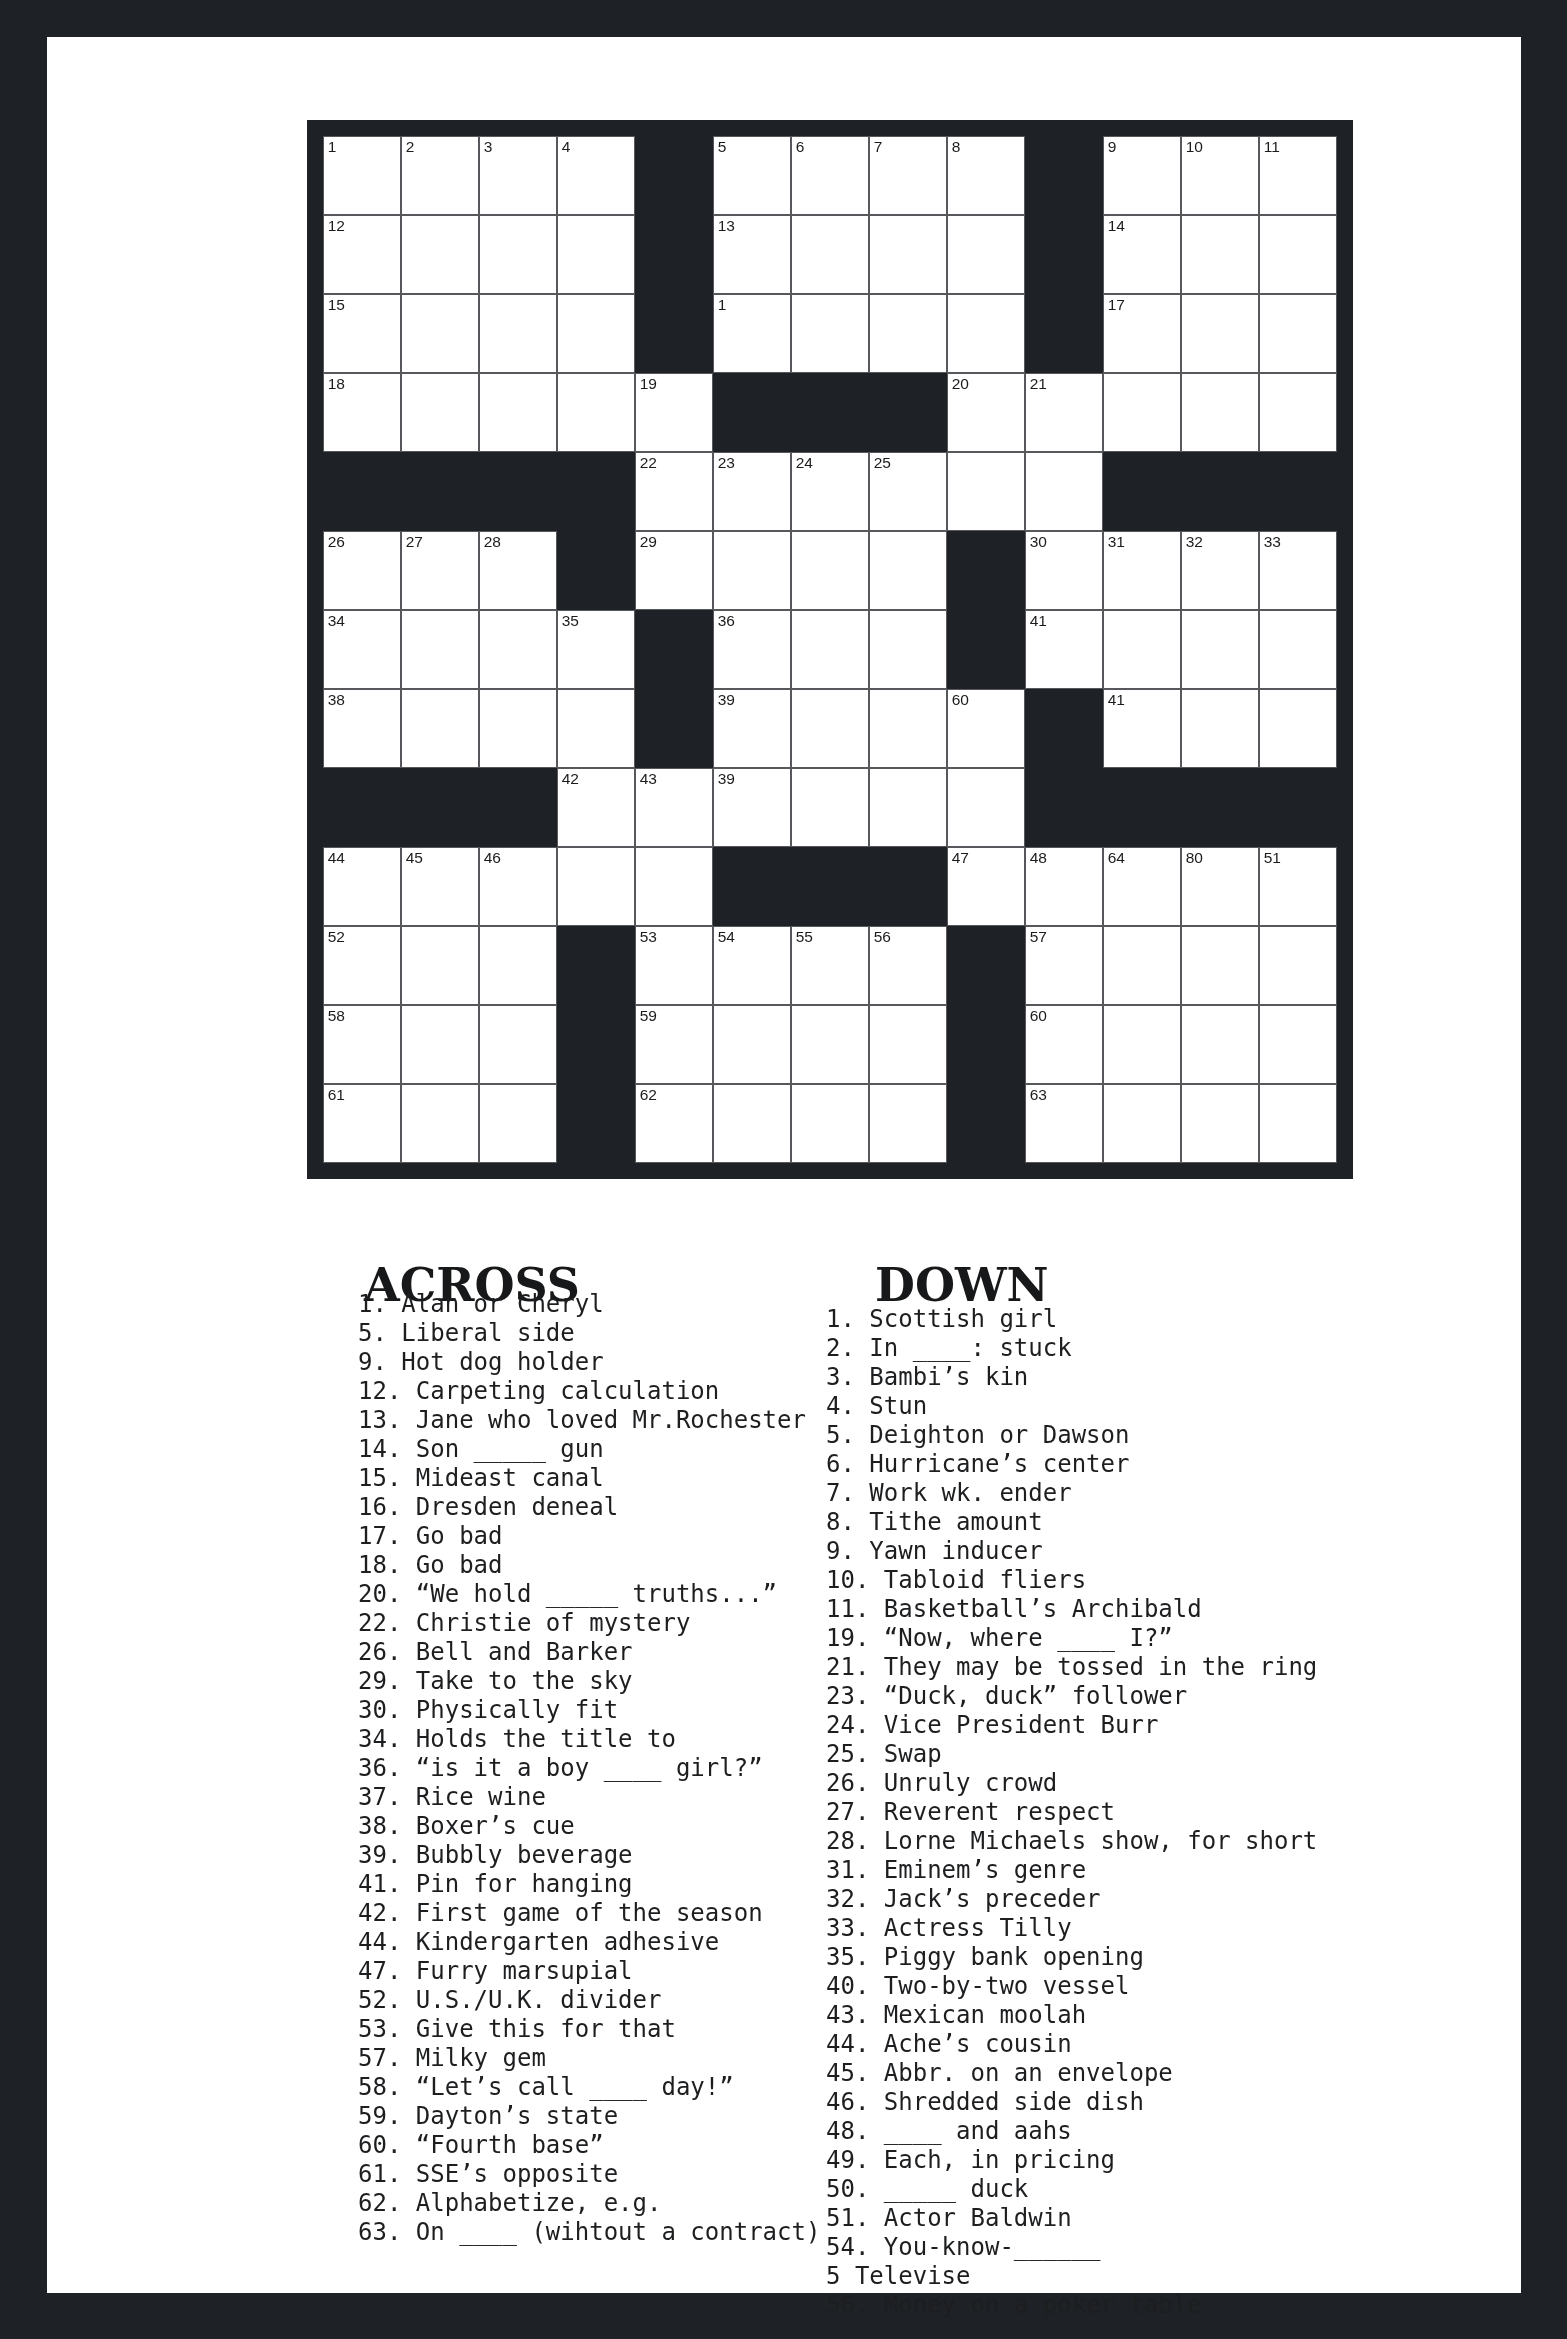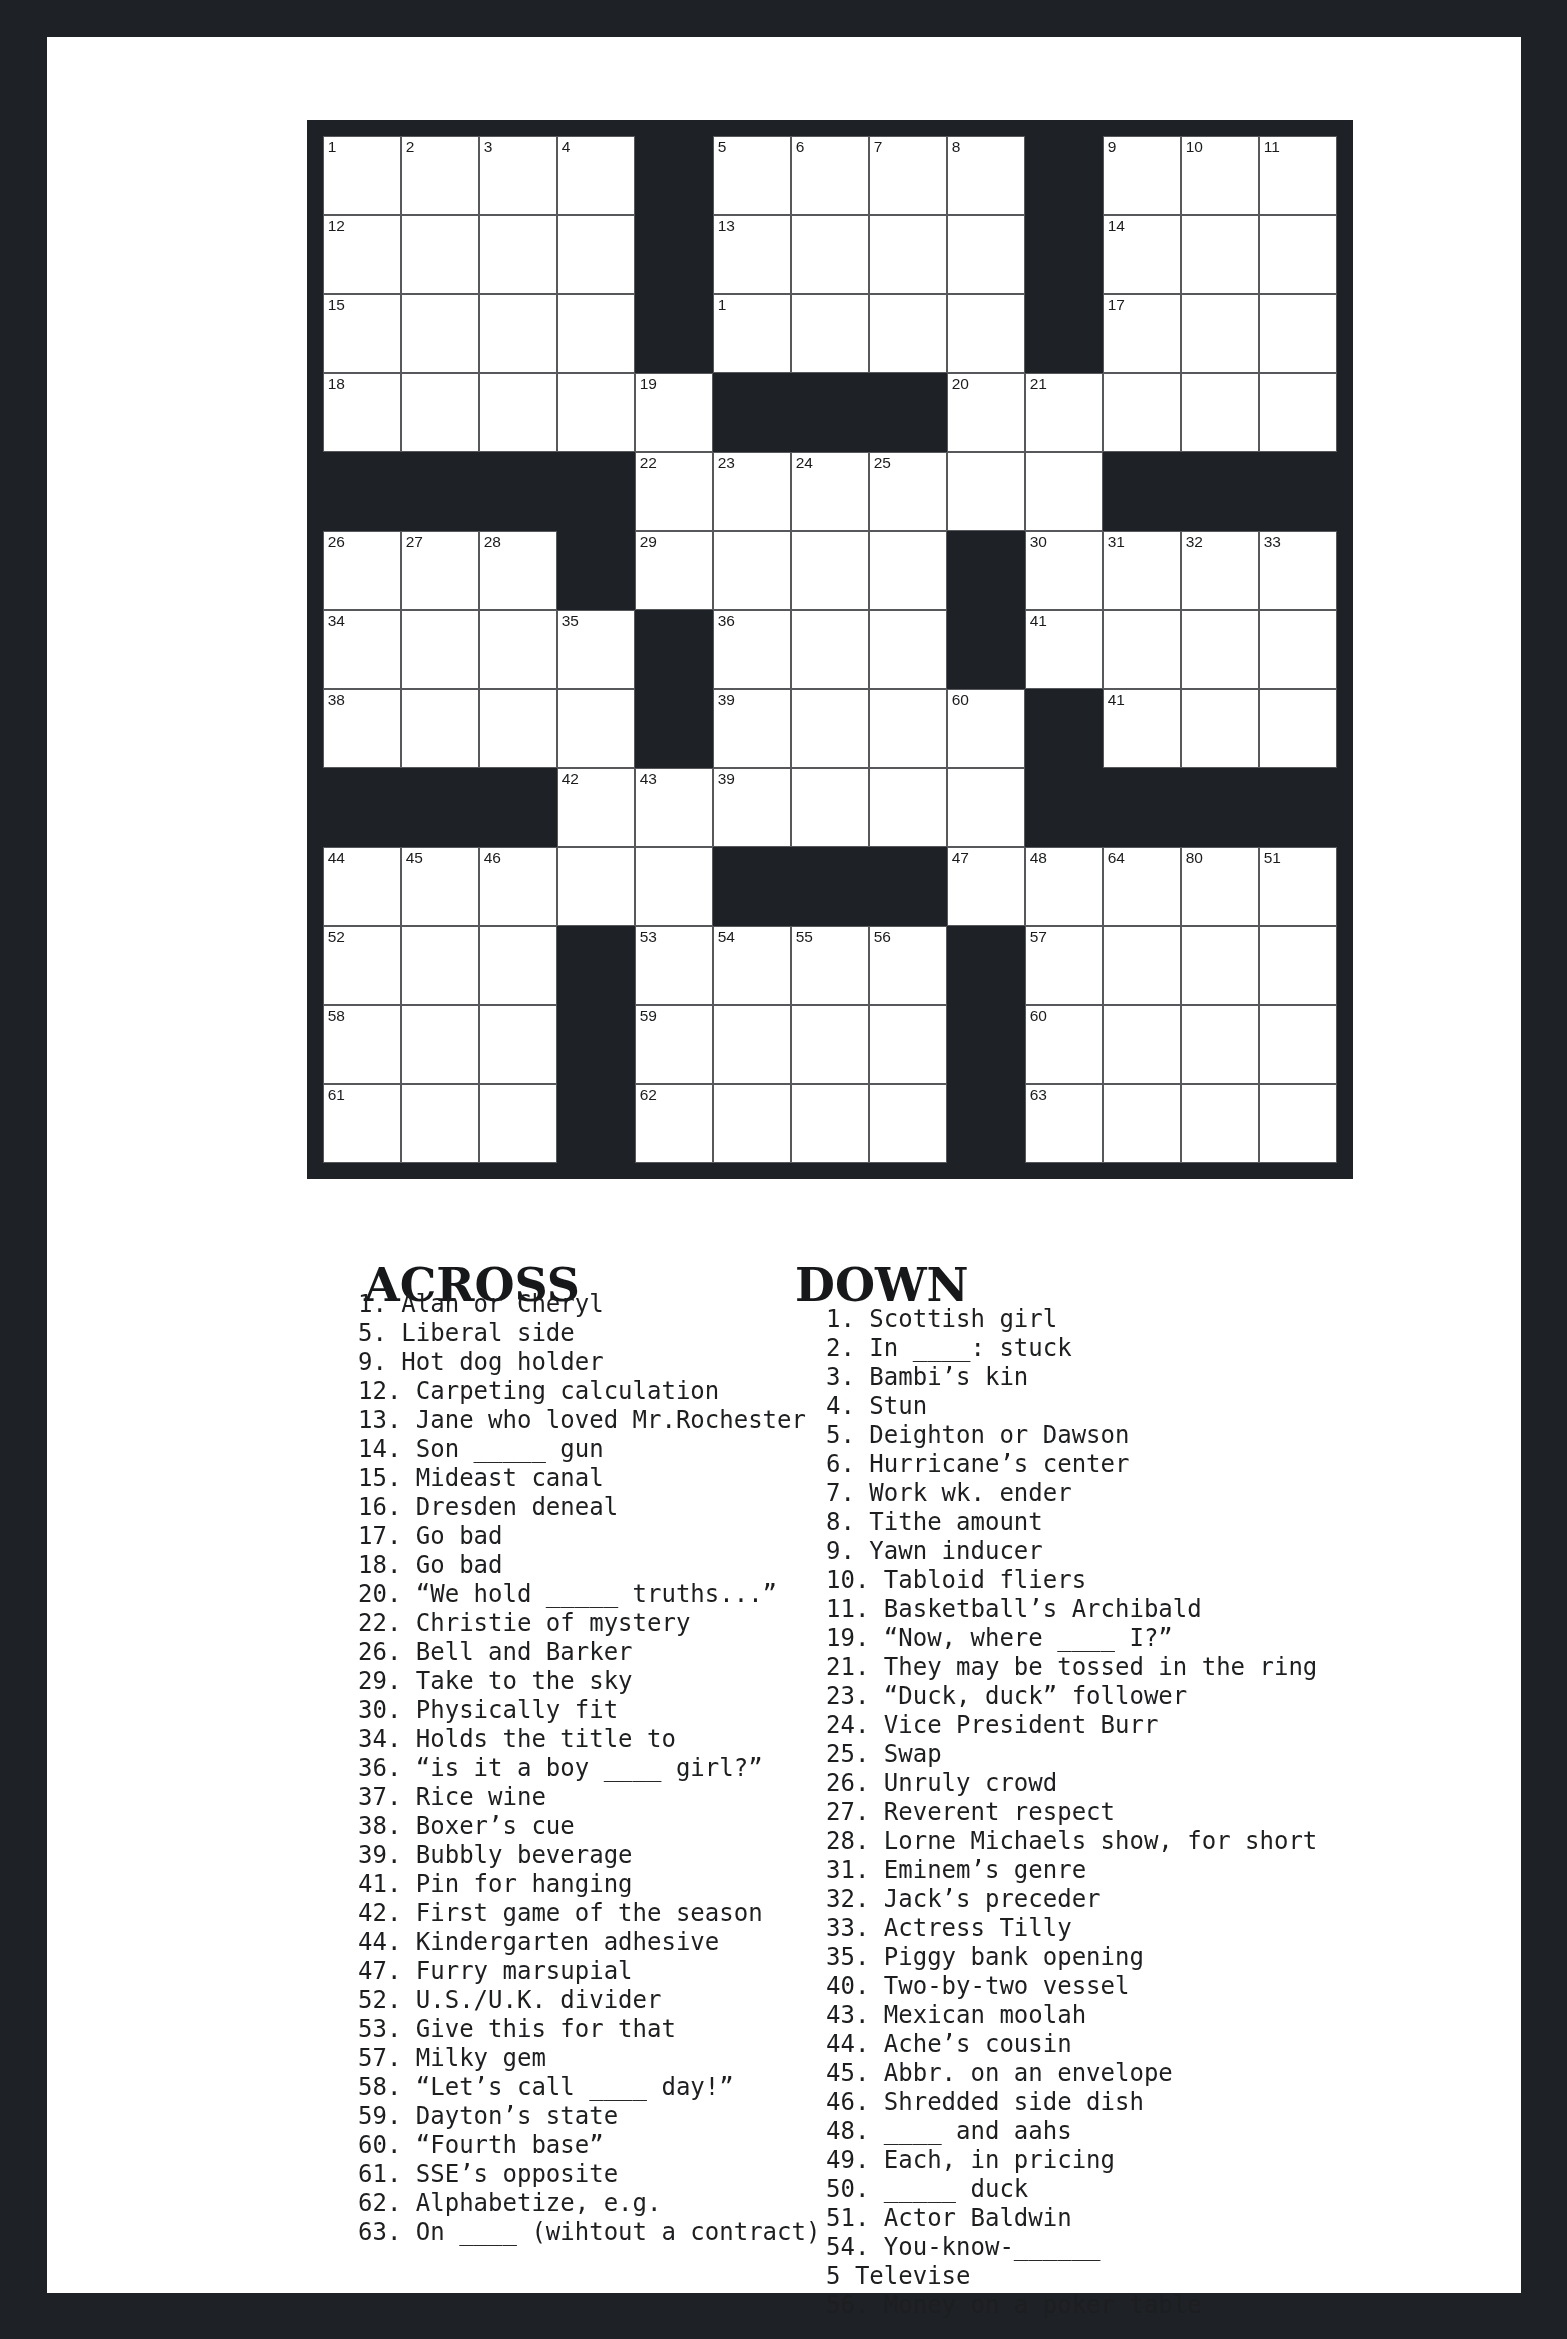--- a/index.html
+++ b/index.html
@@ -41,21 +41,21 @@
   .clue-head{
     position:absolute;
     font-family:"DejaVu Serif","Liberation Serif",serif;
     font-weight:bold;
     font-size:46px;line-height:49px;
     letter-spacing:0px;
     color:#17181a;
     margin-left:20px;
   }
   #across-head{left:297px;top:1186px;}
-  #down-head{left:728px;top:1186px;}
+  #down-head{left:808px;top:1186px;}
   .clue-list{
     position:absolute;
     margin:0;padding:0;list-style:none;
     font-family:"DejaVu Sans Mono","Liberation Mono",monospace;
     font-size:24px;line-height:29px;
     color:#1d1e20;
     white-space:pre;
   }
   #across-list{left:311px;top:1253px;}
   #down-list{left:779px;top:1268px;}

